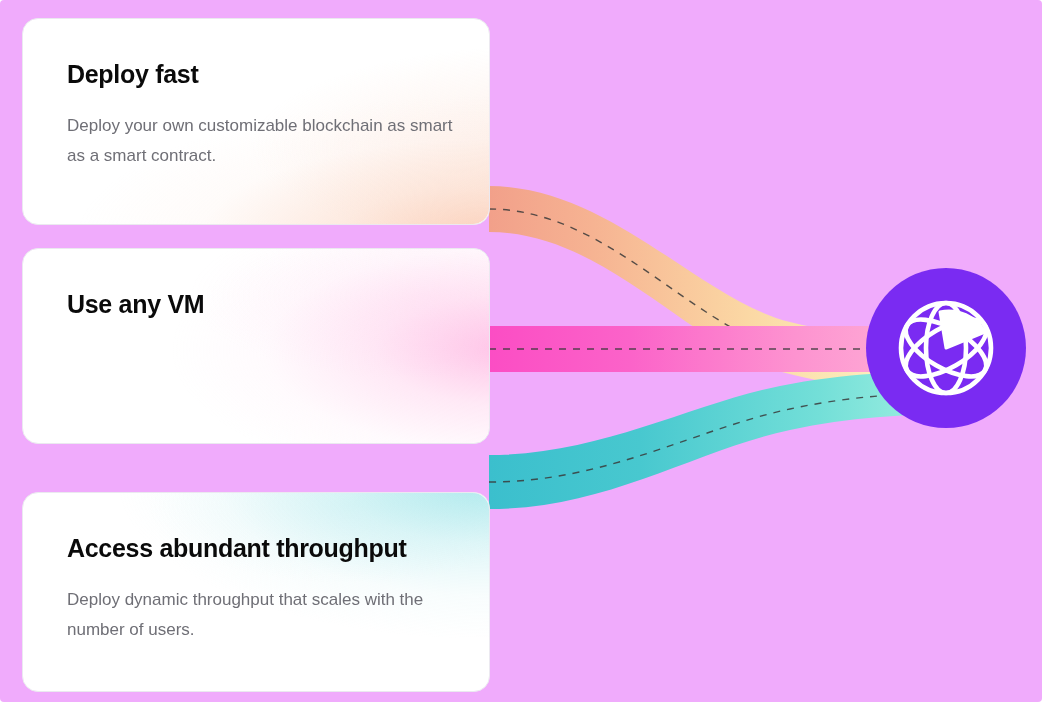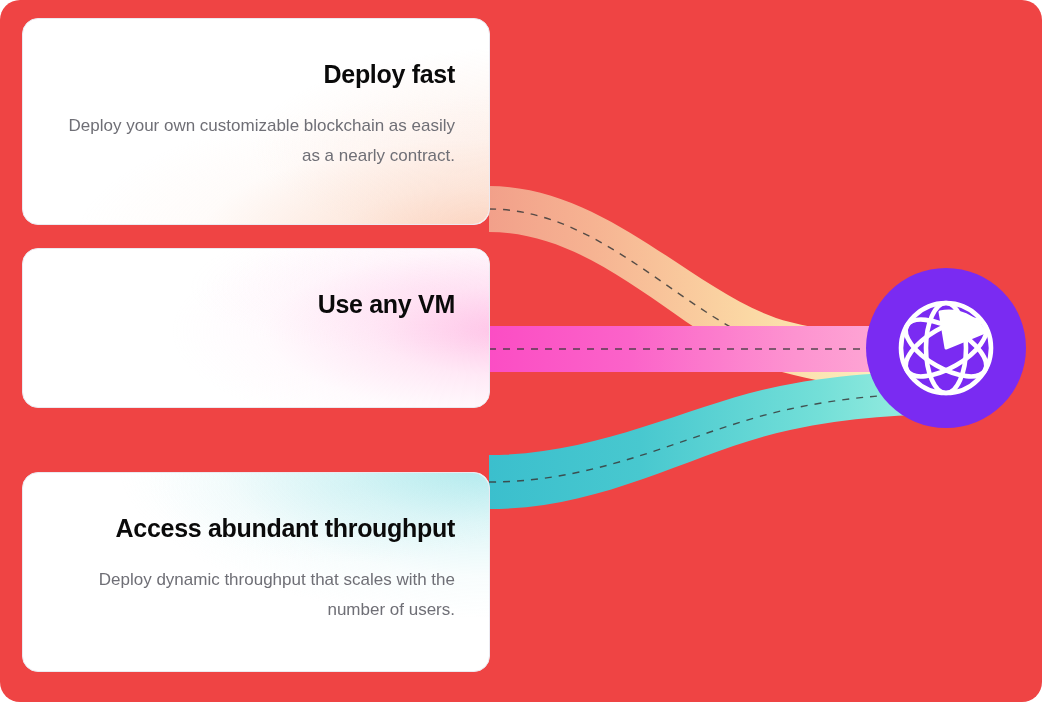--- a/index.html
+++ b/index.html
@@ -9,24 +9,23 @@
   }
   body {
     font-family: "Liberation Sans", sans-serif;
     -webkit-font-smoothing: antialiased;
   }
 
   #stage {
     position: relative;
     width: 1042px;
     height: 702px;
-    background: #ef4444;
-    border-radius: 20px;
+    background: #f0abfc;
+    border-radius: 4px;
     overflow: hidden;
-    text-align: right;
   }
 
   
   #ribbons {
     position: absolute;
     left: 0;
     top: 0;
     width: 1042px;
     height: 702px;
     z-index: 1;
@@ -51,22 +50,22 @@
     inset: 0;
     border-radius: 16px;
     pointer-events: none;
   }
   .card-inner {
     position: relative;
     z-index: 2;
   }
 
   #card-1 { top: 18px;  height: 207px; }
-  #card-2 { top: 248px; height: 160px; }
-  #card-3 { top: 472px; height: 200px; }
+  #card-2 { top: 248px; height: 196px; }
+  #card-3 { top: 492px; height: 200px; }
 
   #card-1 .card-glow {
     background:
       radial-gradient(120% 95% at 100% 108%, rgba(247,164,122,0.52) 0%, rgba(249,188,156,0.30) 28%, rgba(252,224,210,0.12) 52%, rgba(255,255,255,0) 74%),
       radial-gradient(90% 70% at 112% 62%, rgba(250,205,185,0.30) 0%, rgba(255,255,255,0) 70%);
   }
   #card-2 .card-glow {
     background:
       radial-gradient(95% 95% at 104% 52%, rgba(255,130,205,0.46) 0%, rgba(255,170,220,0.26) 30%, rgba(255,214,238,0.11) 55%, rgba(255,255,255,0) 76%),
       radial-gradient(70% 60% at 86% 24%, rgba(255,196,232,0.18) 0%, rgba(255,255,255,0) 72%);
@@ -161,21 +160,21 @@
       <path d="M 489,482
                C 608,482 695,429 790,409
                C 850,396 905,393 960,393" fill="none" stroke="#3a3a3a" stroke-width="1.4" stroke-dasharray="7 7" opacity="0.85"></path>
     </g>
   </svg>
 
   <div class="card" id="card-1">
     <div class="card-glow"></div>
     <div class="card-inner">
       <h2 class="card-title">Deploy fast</h2>
-      <p class="card-desc">Deploy your own customizable blockchain as easily as a nearly contract.</p>
+      <p class="card-desc">Deploy your own customizable blockchain as smart as a smart contract.</p>
     </div>
   </div>
 
   <div class="card" id="card-2">
     <div class="card-glow"></div>
     <div class="card-inner">
       <h2 class="card-title">Use any VM</h2>
     </div>
   </div>
 

